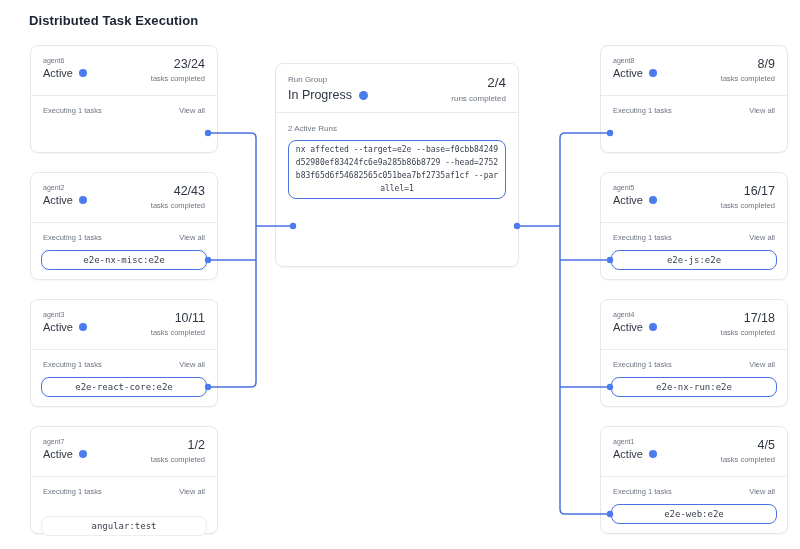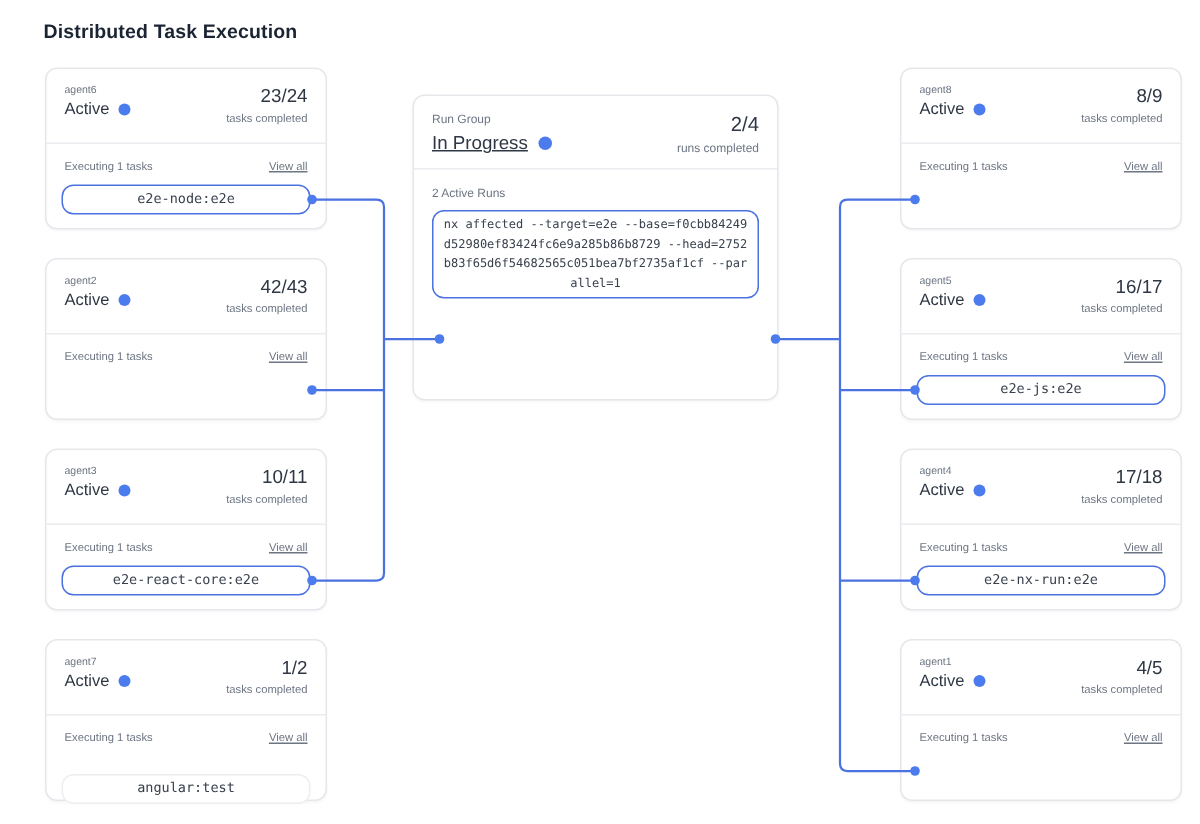--- a/index.html
+++ b/index.html
@@ -23,35 +23,35 @@
   }
   .agent-name{font-size:7px;color:#6d7583;margin-bottom:3px;}
   .agent-status{display:flex;align-items:center;gap:6px;font-size:11px;color:#2f3744;}
   .status-dot{width:8px;height:8px;border-radius:50%;background:#4c7bee;display:inline-block;}
   .agent-progress-block{text-align:right;}
   .progress-count{font-size:12.5px;color:#2f3744;margin-bottom:3px;}
   .progress-caption{font-size:7.5px;color:#6d7583;}
   .agent-body{padding:10px 10px 0 10px;}
   .exec-row{display:flex;justify-content:space-between;align-items:center;padding:0 2px;}
   .exec-label{font-size:7.5px;color:#6d7583;}
-  .view-all{font-size:7.5px;color:#6d7583;text-decoration:underline;cursor:pointer;}
+  .view-all{font-size:7.5px;color:#6d7583;cursor:pointer;}
   .task-box{
     margin-top:8px;height:20px;border:1.3px solid #4a72e0;border-radius:8px;
     display:flex;align-items:center;justify-content:center;box-sizing:border-box;background:#fff;
   }
   .task-box.plain{border-color:#eceef1;margin-top:20px;}
   .task-label{font-family:"DejaVu Sans Mono",monospace;font-size:9px;color:#39414e;}
   
   .run-card{left:275px;top:63px;width:244px;height:204px;}
   .run-header{
     display:flex;justify-content:space-between;align-items:flex-start;
     padding:11px 12px 0 12px;height:37px;border-bottom:1px solid #e9ebef;box-sizing:content-box;
   }
   .run-label{font-size:8px;color:#6d7583;margin-bottom:4px;}
-  .run-status{display:flex;align-items:center;gap:7px;font-size:12.5px;color:#2f3744;text-decoration:underline;}
+  .run-status{display:flex;align-items:center;gap:7px;font-size:12.5px;color:#2f3744;}
   .run-status .status-dot{width:9px;height:9px;}
   .run-progress-block{text-align:right;}
   .run-progress{font-size:13.5px;color:#2f3744;margin-bottom:4px;}
   .run-progress-caption{font-size:8px;color:#6d7583;}
   .run-body{padding:0 12px;}
   .active-runs-label{font-size:8px;color:#6d7583;margin-top:11px;}
   .cmd{
     font-family:"DejaVu Sans Mono",monospace;font-size:8px;line-height:13px;color:#39414e;
     text-align:center;word-break:break-all;overflow-wrap:anywhere;
   }
@@ -125,23 +125,20 @@
       <div class="agent-progress-block">
         <div class="progress-count">23/24</div>
         <div class="progress-caption">tasks completed</div>
       </div>
     </div>
     <div class="agent-body">
       <div class="exec-row">
         <span class="exec-label">Executing 1 tasks</span>
         <a class="view-all">View all</a>
       </div>
-      <div class="task-box">
-        <span class="task-label">e2e-node:e2e</span>
-      </div>
     </div>
   </section>
 
   <section class="card agent-card" style="left: 30px; top: 172px;">
     <div class="agent-header">
       <div>
         <div class="agent-name">agent2</div>
         <div class="agent-status">
           <span class="status-text">Active</span>
           <span class="status-dot"></span>
@@ -149,20 +146,23 @@
       </div>
       <div class="agent-progress-block">
         <div class="progress-count">42/43</div>
         <div class="progress-caption">tasks completed</div>
       </div>
     </div>
     <div class="agent-body">
       <div class="exec-row">
         <span class="exec-label">Executing 1 tasks</span>
         <a class="view-all">View all</a>
+      </div>
+      <div class="task-box">
+        <span class="task-label">e2e-nx-misc:e2e</span>
       </div>
     </div>
   </section>
 
   <section class="card agent-card" style="left: 30px; top: 299px;">
     <div class="agent-header">
       <div>
         <div class="agent-name">agent3</div>
         <div class="agent-status">
           <span class="status-text">Active</span>
@@ -294,16 +294,19 @@
       <div class="agent-progress-block">
         <div class="progress-count">4/5</div>
         <div class="progress-caption">tasks completed</div>
       </div>
     </div>
     <div class="agent-body">
       <div class="exec-row">
         <span class="exec-label">Executing 1 tasks</span>
         <a class="view-all">View all</a>
       </div>
+      <div class="task-box">
+        <span class="task-label">e2e-web:e2e</span>
+      </div>
     </div>
   </section>
 </div>
 </div>
 
 </body></html>

